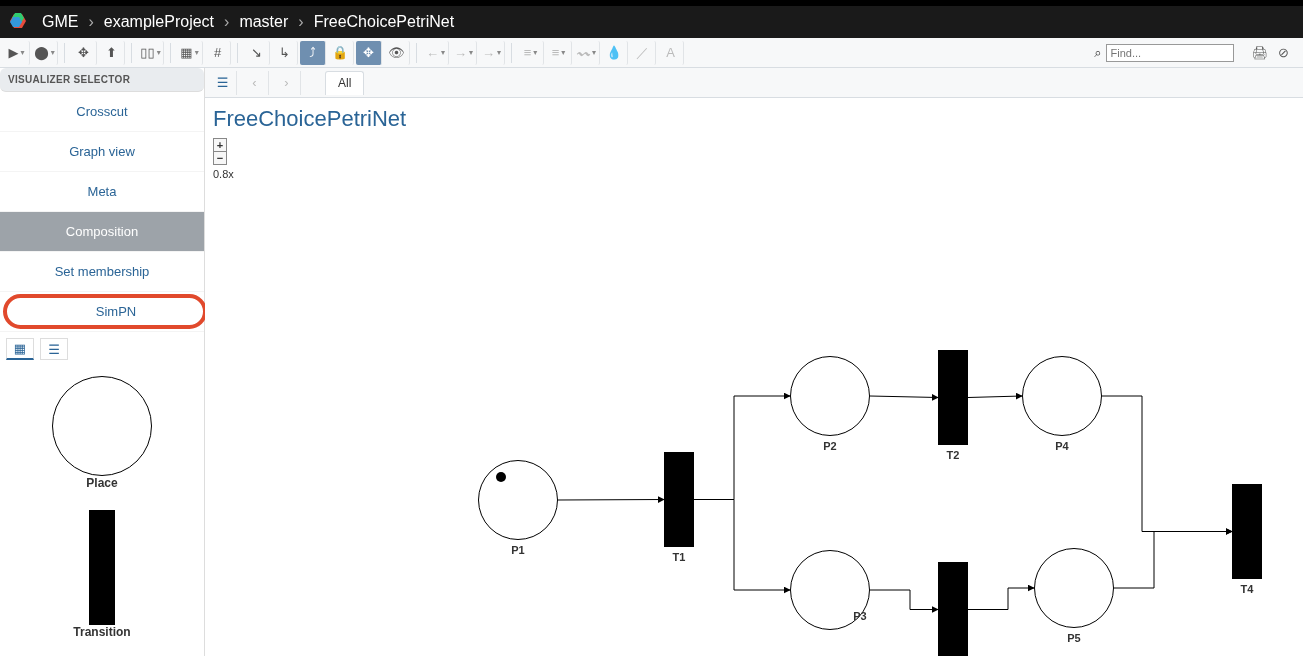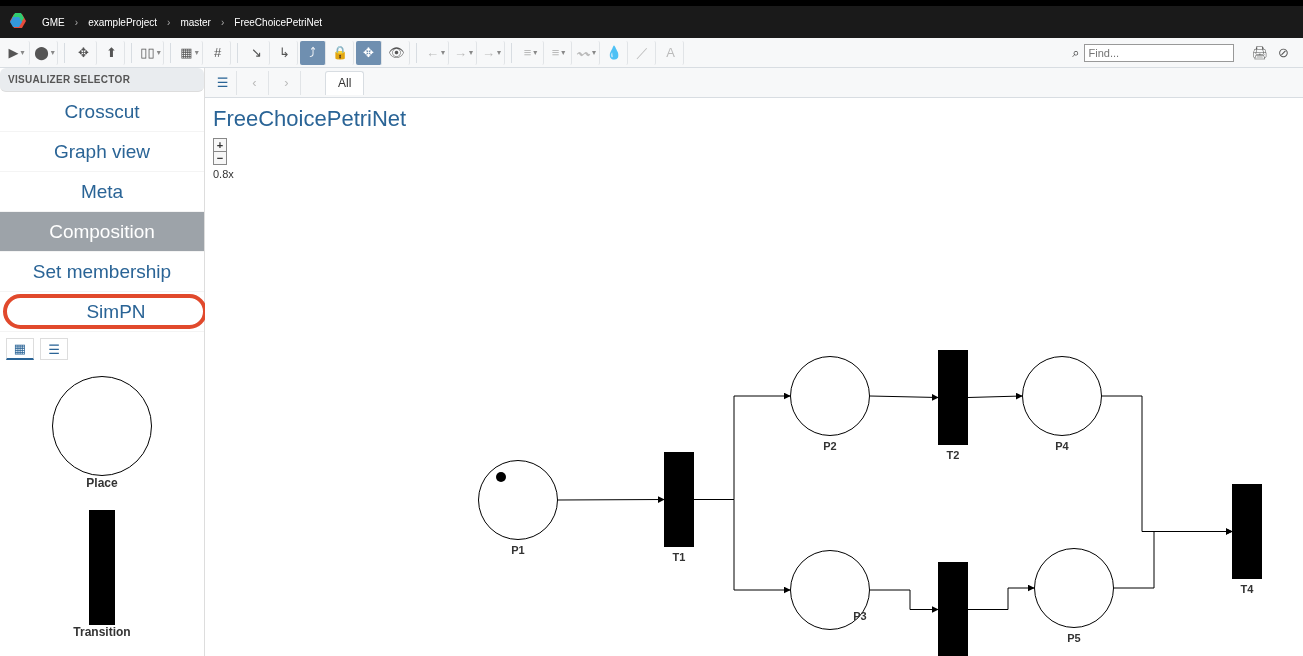--- a/index.html
+++ b/index.html
@@ -2,43 +2,43 @@
 <html><head>
 <meta charset="utf-8">
 <style>
   * { box-sizing: border-box; margin: 0; padding: 0; }
   body { font-family: -apple-system, Helvetica, Arial, sans-serif; font-size: 13px; color: #333; background: #fff; width: 1303px; height: 656px; overflow: hidden; position: relative; }
 
   
   .topstrip { height: 6px; background: #000; }
 
   
-  .breadcrumb { background: #1a1a1a; color: #fff; height: 32px; display: flex; align-items: center; padding: 0 8px; font-size: 10px; }
+  .breadcrumb { background: #1a1a1a; color: #fff; height: 32px; display: flex; align-items: center; padding: 0 8px; font-size: 16px; }
   .breadcrumb .logo { width: 20px; height: 20px; margin-right: 8px; position: relative; }
   .breadcrumb .seg { padding: 0 6px; }
   .breadcrumb .chev { color: #aaa; padding: 0 4px; }
 
   
   .toolbar { background: #f7f8f9; border-bottom: 1px solid #d8dde2; height: 30px; display: flex; align-items: center; padding: 0 4px; gap: 2px; }
   .toolbar .btn { width: 26px; height: 24px; display: flex; align-items: center; justify-content: center; border-right: 1px solid #e1e4e7; color: #555; background: transparent; border-radius: 2px; }
   .toolbar .btn.disabled { color: #bbb; }
   .toolbar .btn.active-blue { background: #6f8fb0; color: #fff; }
   .toolbar .dd::after { content: "▾"; font-size: 8px; margin-left: 2px; color: #888; }
   .toolbar .sep { width: 1px; height: 20px; background: #d8dde2; margin: 0 4px; }
   .toolbar .findbox { margin-left: auto; display: flex; align-items: center; gap: 4px; }
-  .toolbar .findbox input { height: 18px; width: 150px; font-size: 11px; padding: 0 4px; border: 1px solid #999; }
+  .toolbar .findbox input { height: 18px; width: 128px; font-size: 11px; padding: 0 4px; border: 1px solid #999; }
   .toolbar .right-icons { display: flex; align-items: center; gap: 10px; margin-left: 16px; margin-right: 10px; color: #555; }
 
   
   .main { display: flex; height: calc(656px - 6px - 32px - 30px); }
 
   
   .sidebar { width: 205px; background: #fff; border-right: 1px solid #ddd; display:flex; flex-direction:column; }
   .sidebar .hdr { background: #e9ecef; color: #555; font-size: 10px; font-weight: bold; text-transform: uppercase; padding: 6px 8px; border-bottom: 1px solid #ddd; letter-spacing: .3px; border-radius: 6px; }
-  .visitem { height: 40px; display: flex; align-items: center; justify-content: center; color: #2a6496; font-size: 19px; cursor: pointer; border-bottom:1px solid #f4f4f4;}
+  .visitem { height: 40px; display: flex; align-items: center; justify-content: center; color: #2a6496; font-size: 13px; cursor: pointer; border-bottom:1px solid #f4f4f4;}
   .visitem.active { background: #9da3a9; color: #fff; }
   .visitem.circled { position: relative; padding-left: 28px; }
   .circled-ring { position:absolute; left:3px; right:-3px; top:2px; bottom:2px; border:4px solid #e1492c; border-radius: 30px; pointer-events:none; }
 
   .parttoggle { display:flex; gap:6px; padding:6px 6px 10px 6px; }
   .parttoggle .pb { width:28px; height:22px; border:1px solid #ddd; display:flex; align-items:center; justify-content:center; color:#2a6496; }
   .parttoggle .pb.active { border-bottom:2px solid #2a6496; }
 
   .partbrowser { padding: 6px 0 0 0; display:flex; flex-direction:column; align-items:center; gap:20px; }
   .partitem { display:flex; flex-direction:column; align-items:center; }

